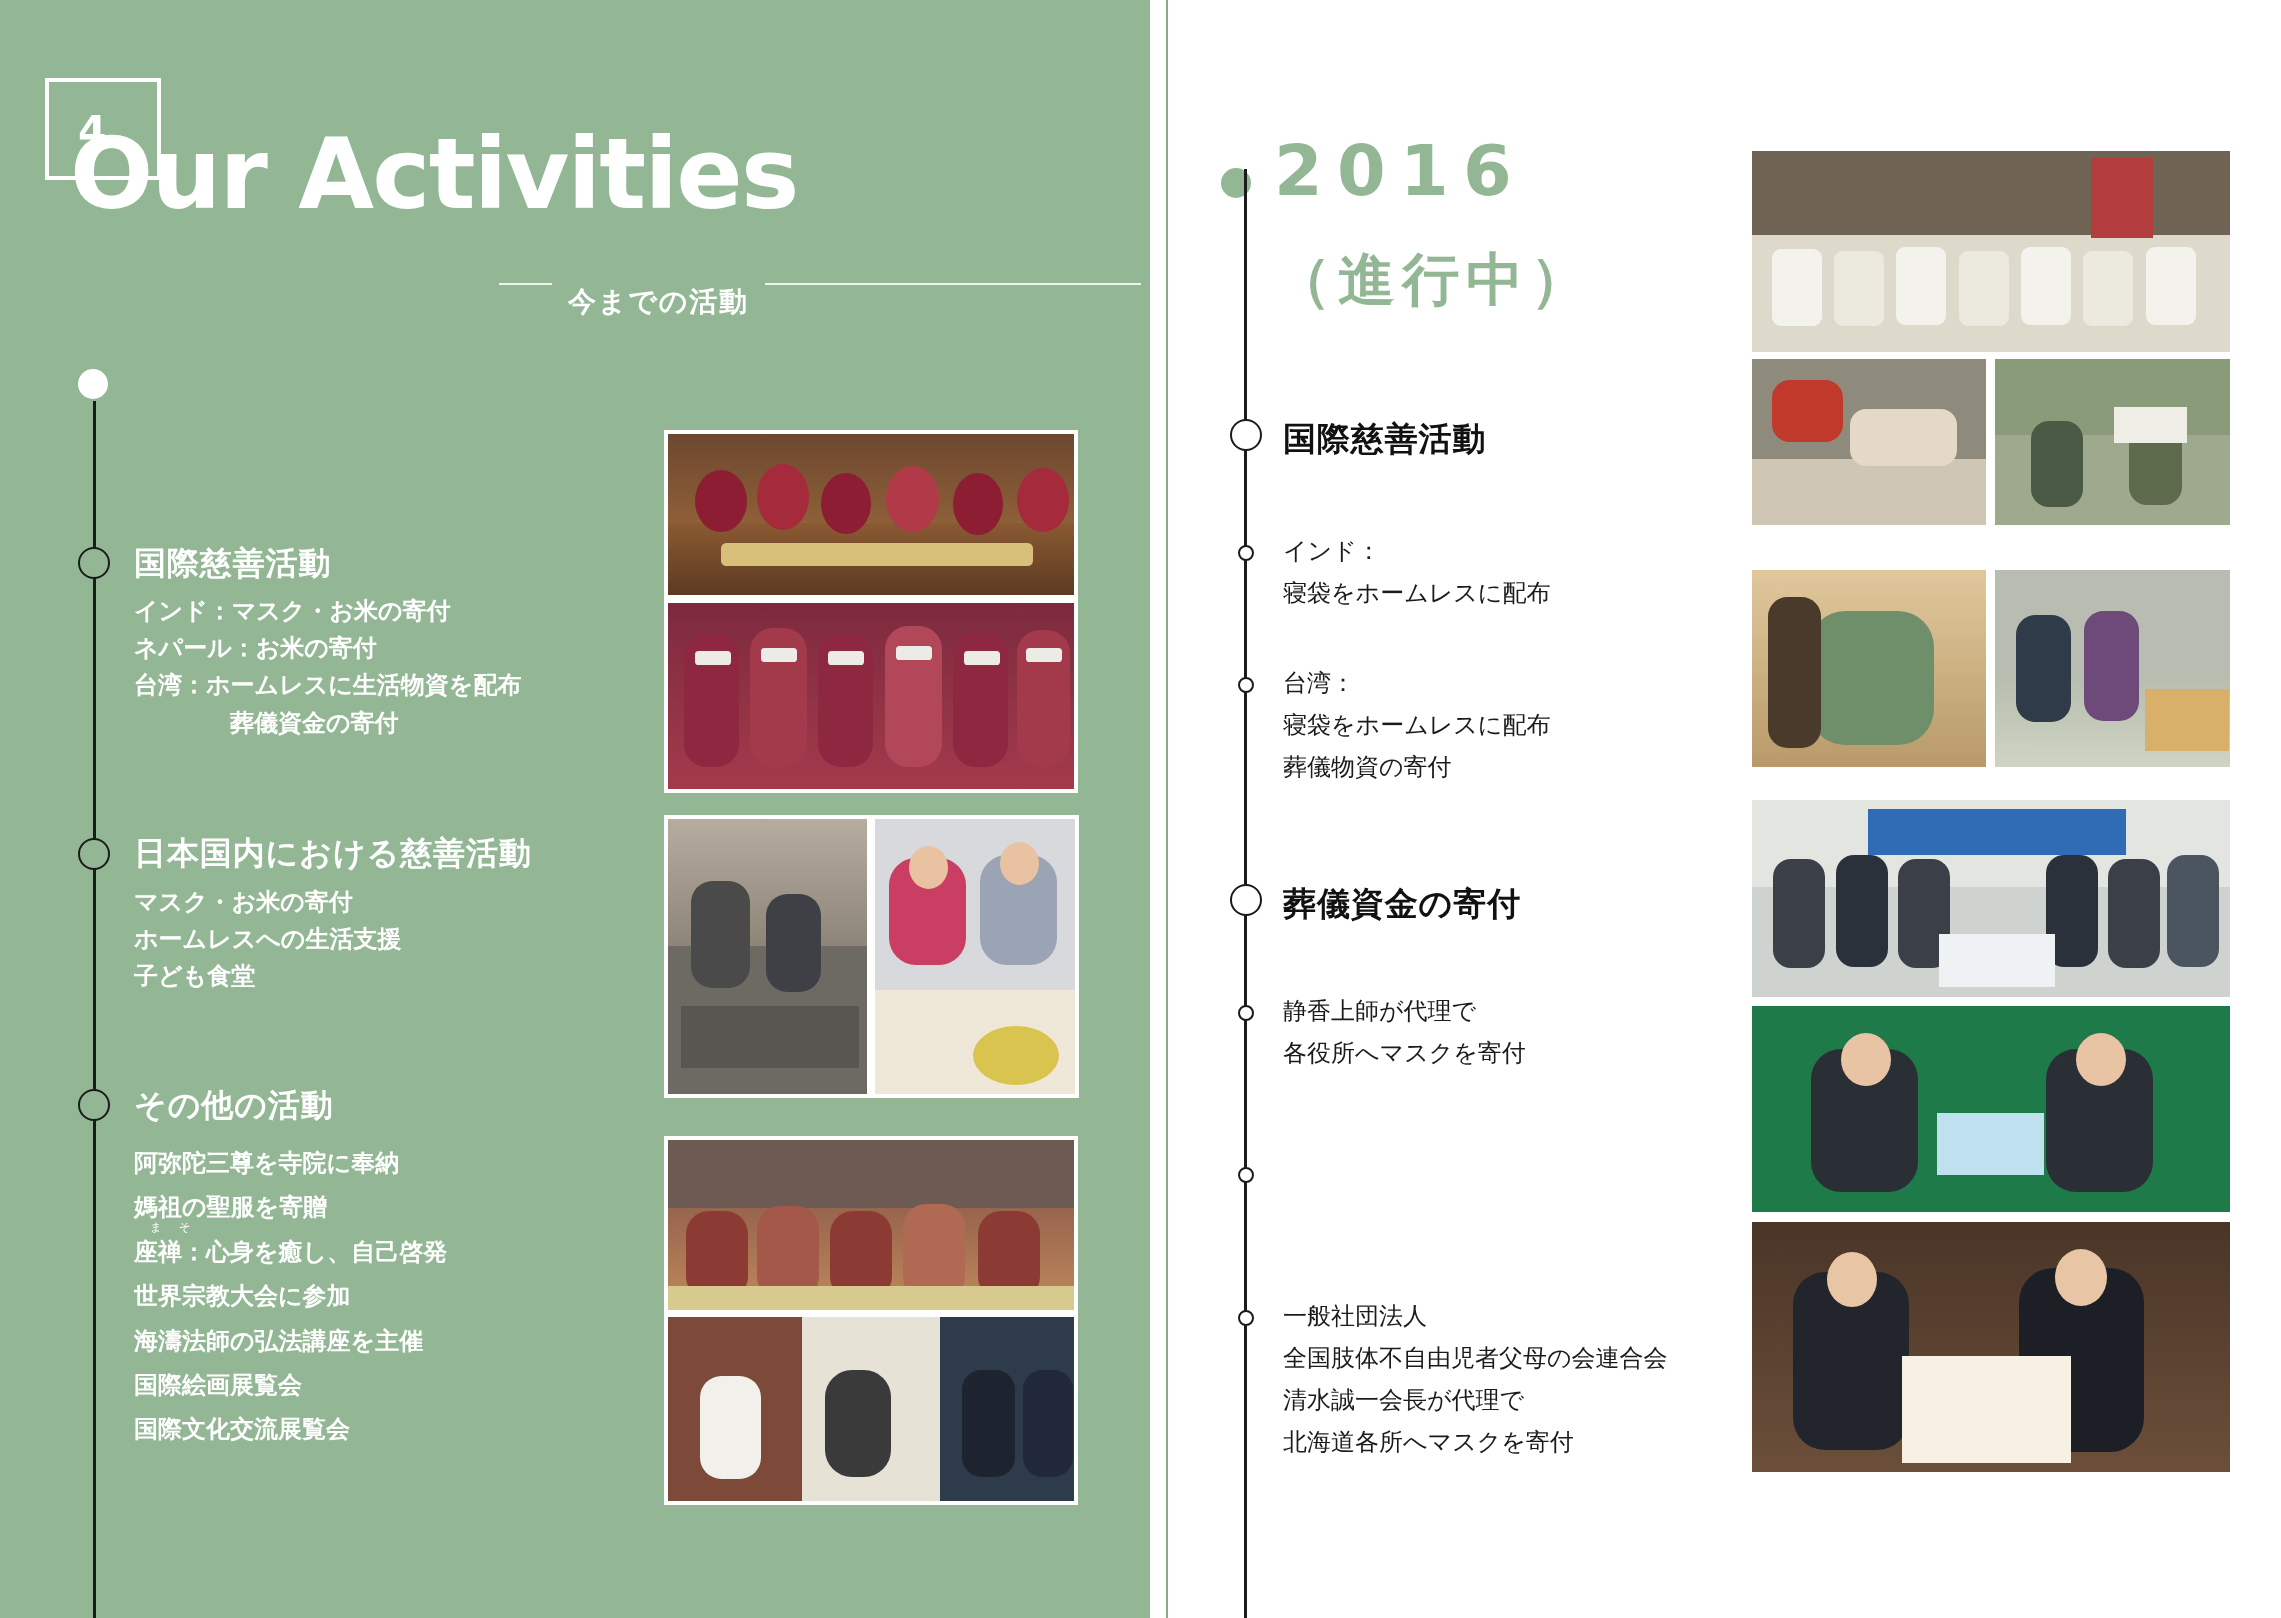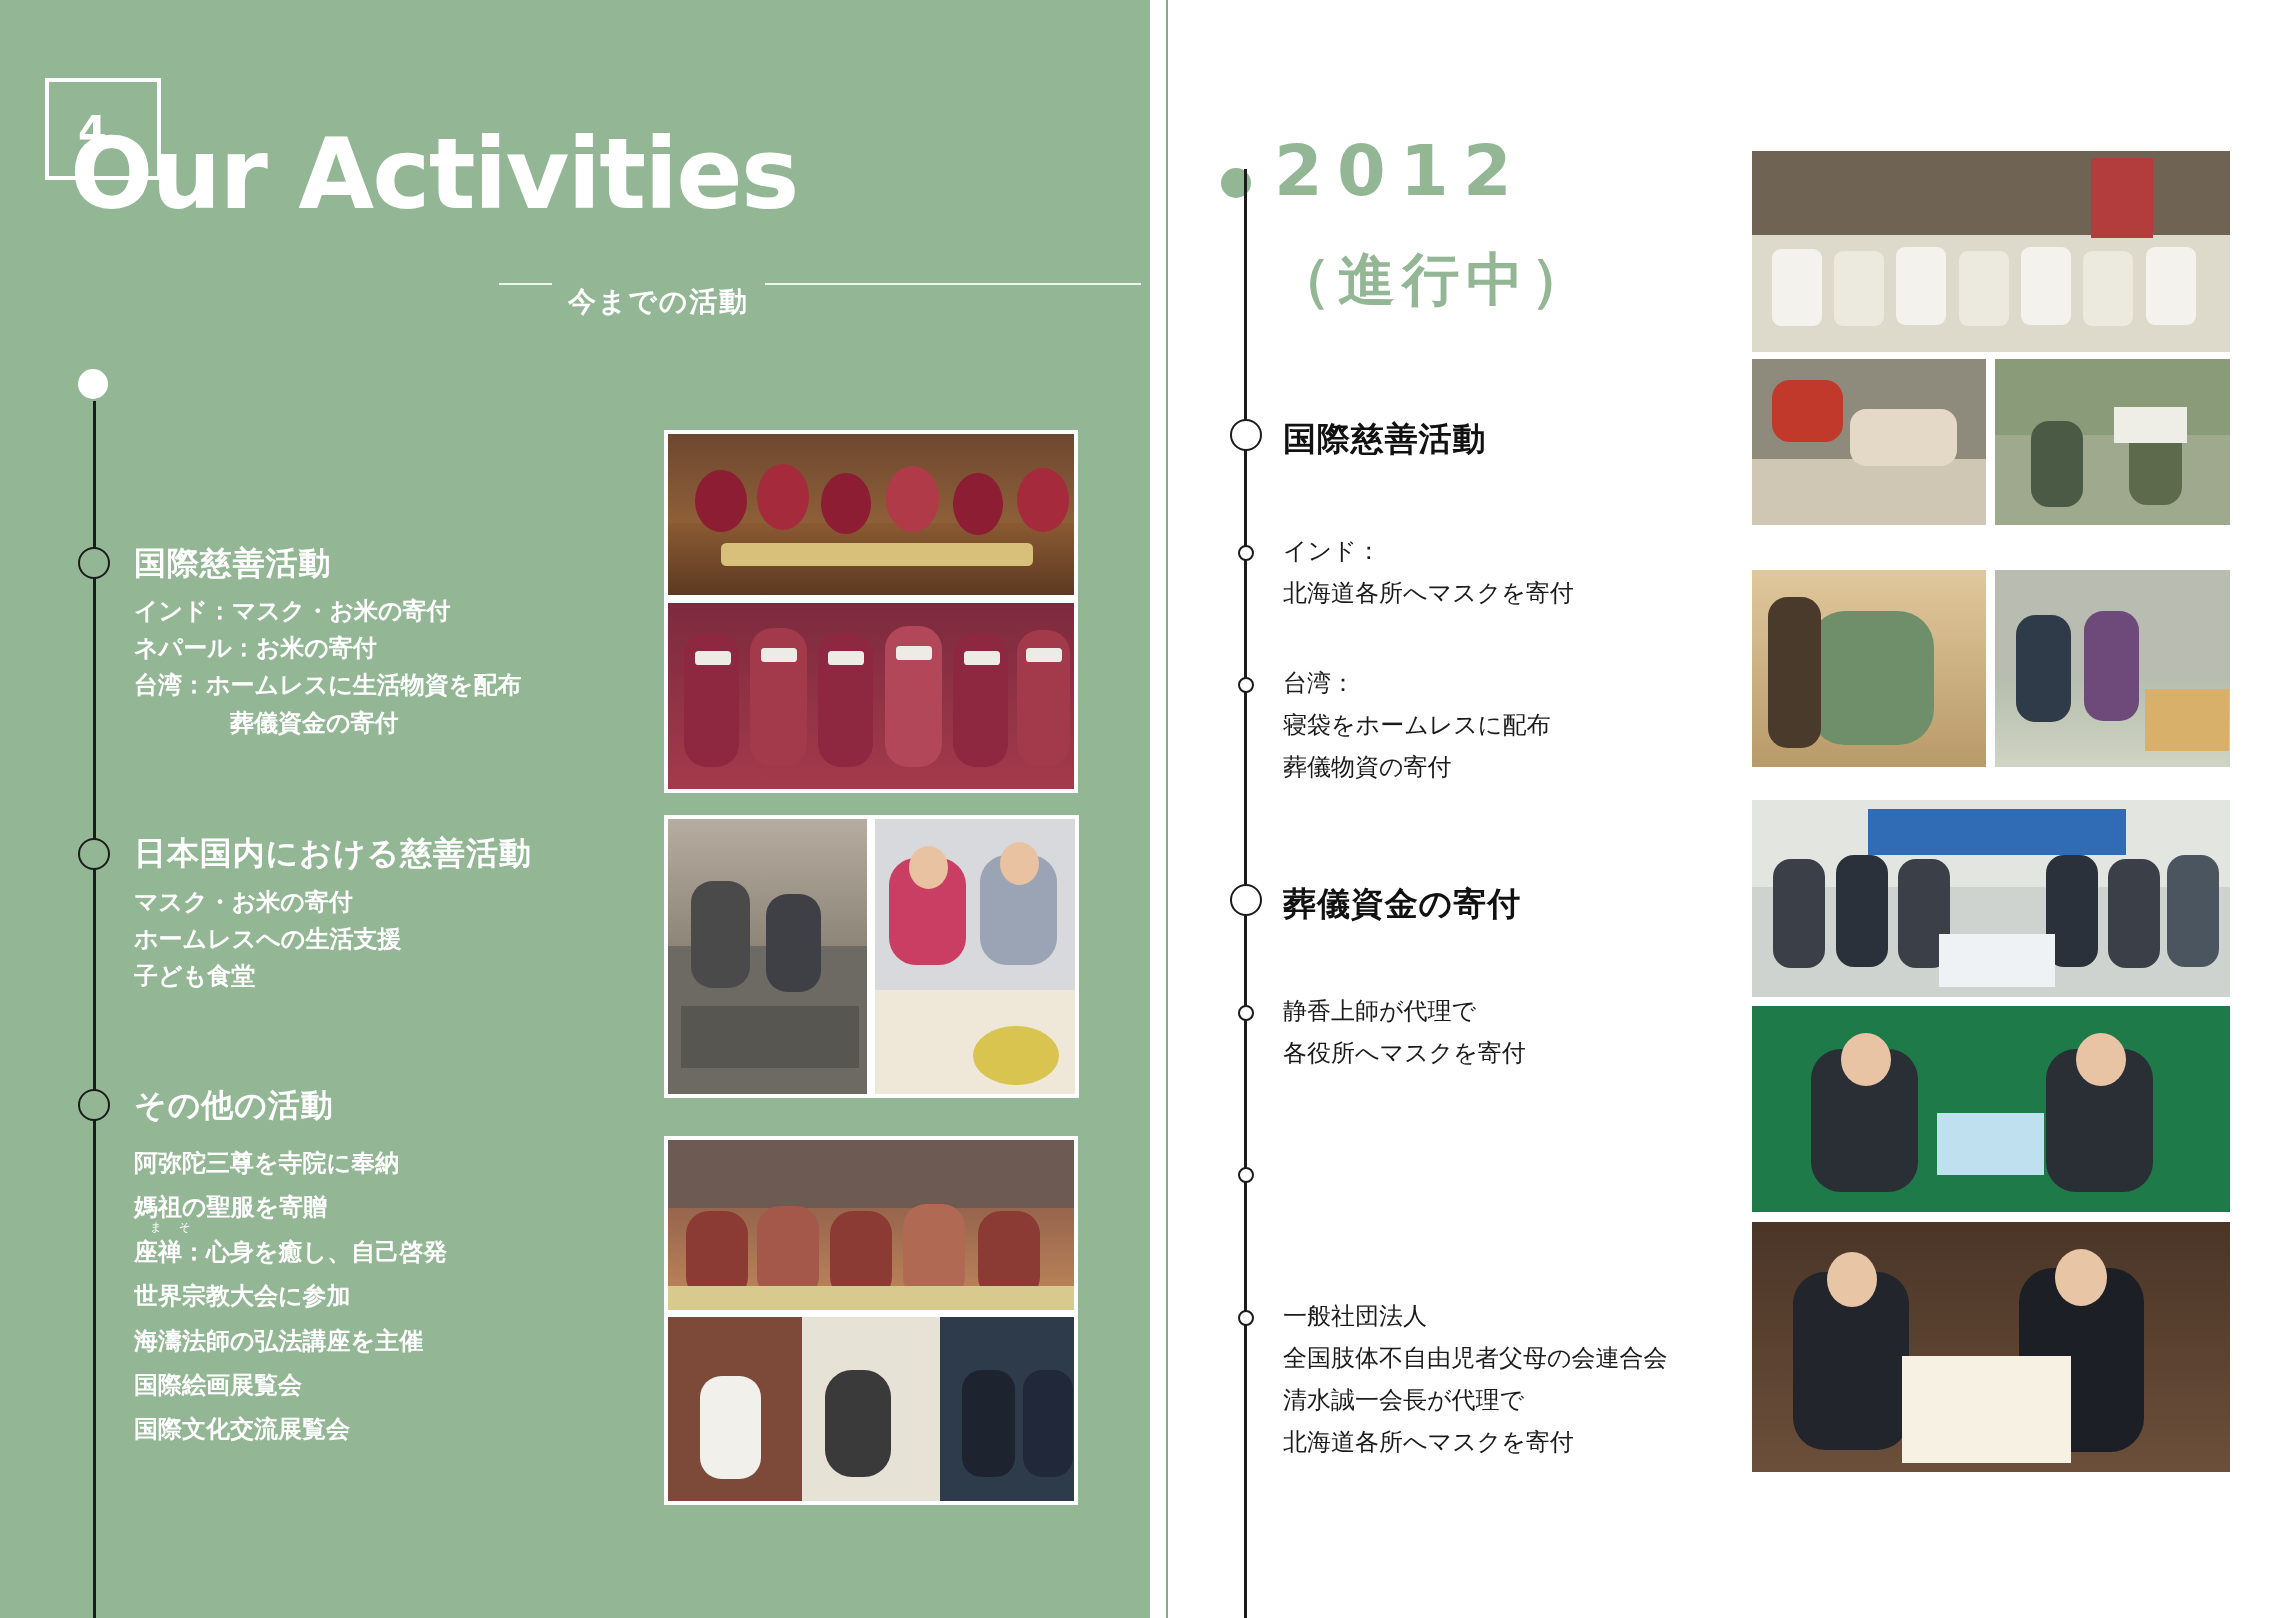--- a/index.html
+++ b/index.html
@@ -268,31 +268,31 @@
       <div class="blob" style="left:294px;top:53px;width:53px;height:107px;background:#1d2430;border-radius:19.6px"></div>
       <div class="blob" style="left:355px;top:53px;width:50px;height:107px;background:#20283a;border-radius:19.6px"></div>
     </div>
   </div>
 
   <div class="divider"></div>
 
   <div class="right-panel"></div>
 
   <div class="year-dot-2021"></div>
-  <div class="year-2021">2012</div>
+  <div class="year-2021">2016</div>
   <div class="year-2021-sub">（進行中）</div>
 
   <div class="timeline-right"></div>
 
   <div class="tl-node-r" style="top:419px"></div>
   <div class="r-head" style="top:417px">国際慈善活動</div>
 
   <div class="tl-dot-r" style="top:545px"></div>
   <div class="r-body" style="top:530px">インド：
-北海道各所へマスクを寄付</div>
+寝袋をホームレスに配布</div>
 
   <div class="tl-dot-r" style="top:677px"></div>
   <div class="r-body" style="top:662px">台湾：
 寝袋をホームレスに配布
 葬儀物資の寄付</div>
 
   <div class="tl-node-r" style="top:884px"></div>
   <div class="r-head" style="top:882px">葬儀資金の寄付</div>
 
   <div class="tl-dot-r" style="top:1005px"></div>

